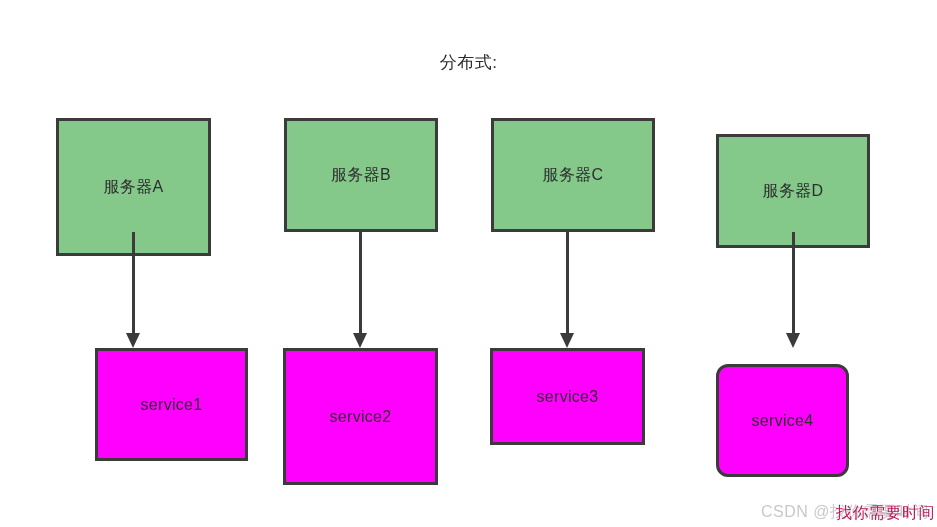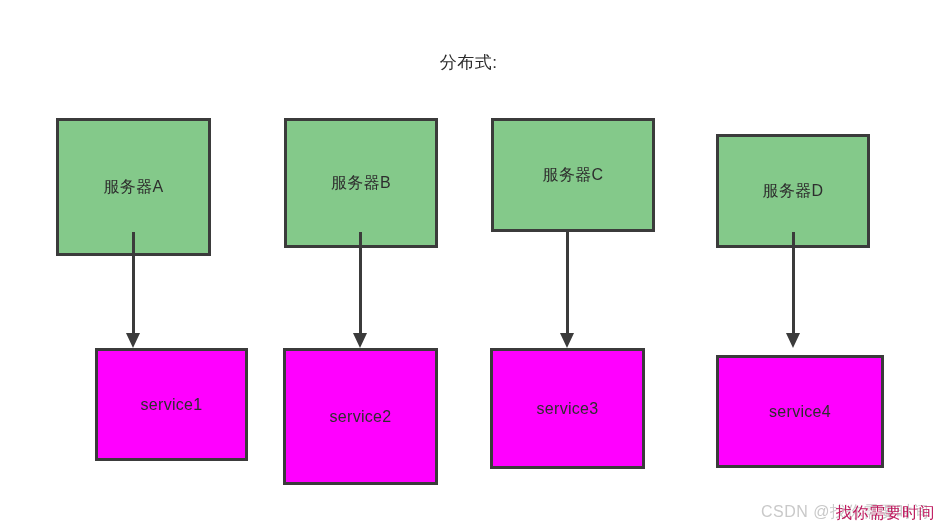--- a/index.html
+++ b/index.html
@@ -93,50 +93,50 @@
     <span>服务器A</span>
   </div>
   <div class="edge" style="left:132px; top:232px; height:116px; width:3px;">
     <div class="shaft" style="height:101px;"></div>
     <div class="head" style="top:101px;"></div>
   </div>
   <div class="node service" style="left:58px; top:348px; width:153px; height:113px;margin-left:37px;">
     <span>service1</span>
   </div>
 
-  <div class="node server" style="left:284px; top:118px; width:154px; height:130px;">
+  <div class="node server" style="left:284px; top:118px; width:154px; height:114px;">
     <span>服务器B</span>
   </div>
   <div class="edge" style="left:359px; top:232px; height:116px; width:3px;">
     <div class="shaft" style="height:101px;"></div>
     <div class="head" style="top:101px;"></div>
   </div>
   <div class="node service" style="left:283px; top:348px; width:155px; height:137px;align-items:center;">
     <span>service2</span>
   </div>
 
   <div class="node server" style="left:491px; top:118px; width:164px; height:114px;">
     <span>服务器C</span>
   </div>
   <div class="edge" style="left:566px; top:232px; height:116px; width:3px;">
     <div class="shaft" style="height:101px;"></div>
     <div class="head" style="top:101px;"></div>
   </div>
-  <div class="node service" style="left:490px; top:348px; width:155px; height:121px;">
+  <div class="node service" style="left:490px; top:348px; width:155px; height:97px;">
     <span>service3</span>
   </div>
 
   <div class="node server" style="left:716px; top:118px; width:154px; height:114px;margin-top:16px;">
     <span>服务器D</span>
   </div>
   <div class="edge" style="left:792px; top:232px; height:116px; width:3px;">
     <div class="shaft" style="height:101px;"></div>
     <div class="head" style="top:101px;"></div>
   </div>
-  <div class="node service" style="left:716px; top:355px; width:168px; height:113px;">
+  <div class="node service" style="left:716px; top:364px; width:133px; height:113px;border-radius:12px;">
     <span>service4</span>
   </div>
 
   <div id="watermark">
     <span>CSDN @</span><span class="wm-overlap"><span>找你需要时间</span><span class="wm-layer2">找你需要时间</span></span>
   </div>
 
 </div>
 
 </body></html>

